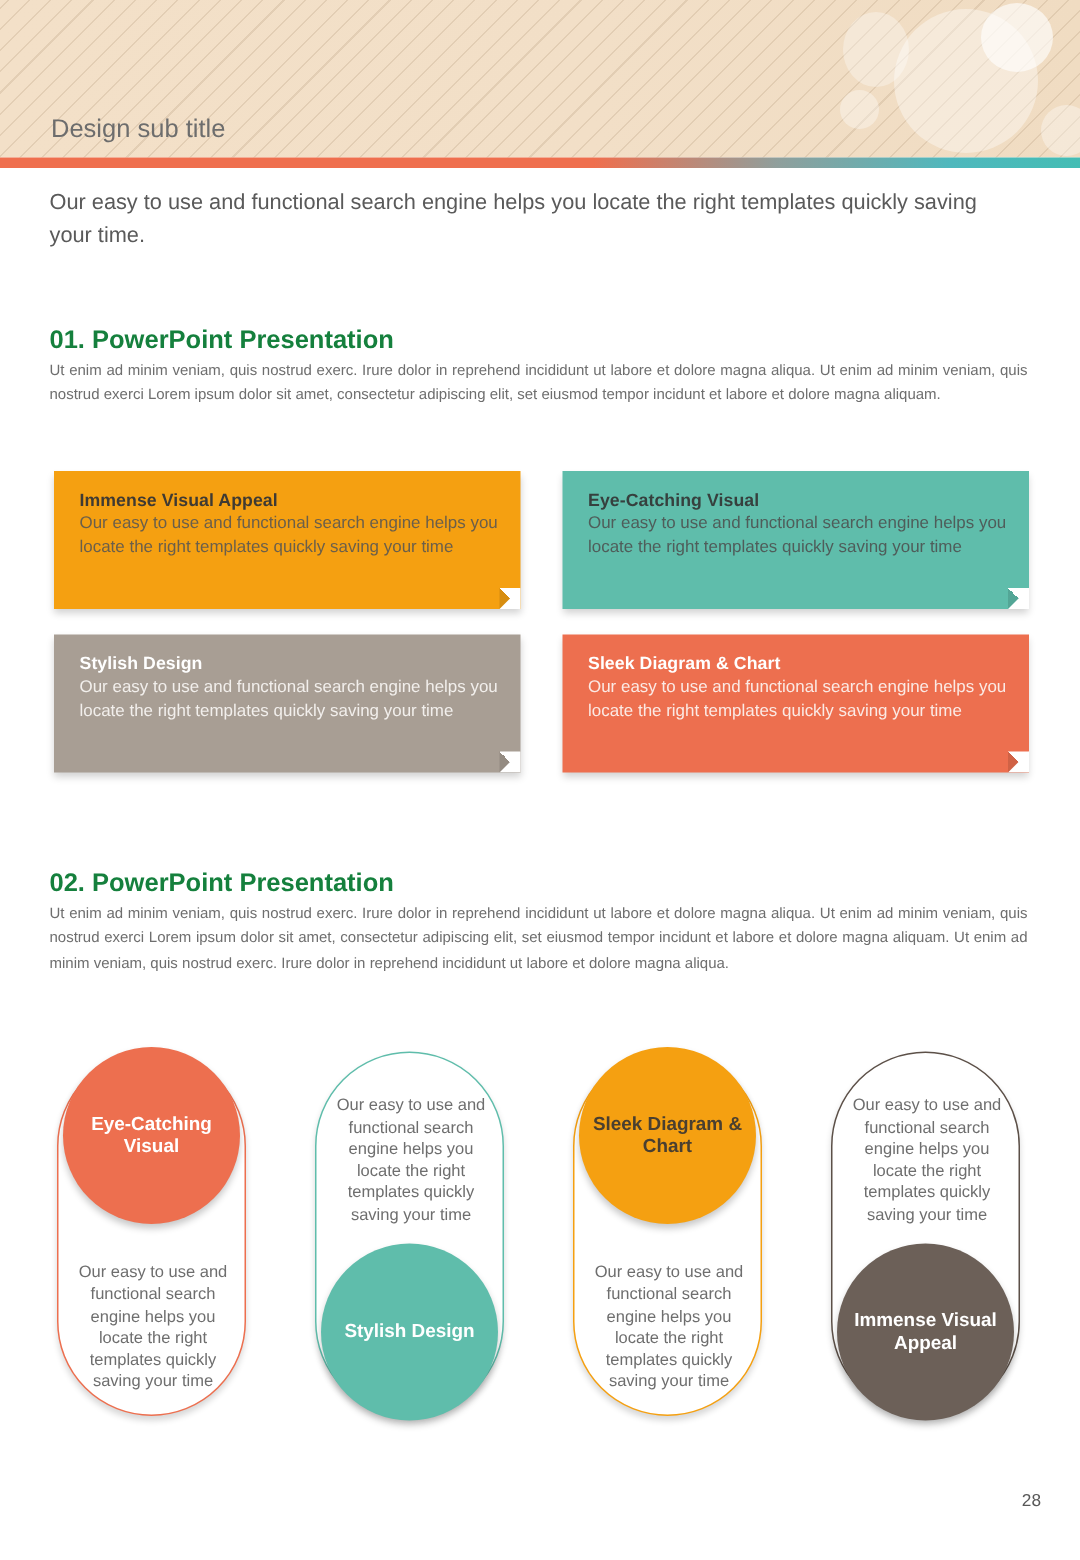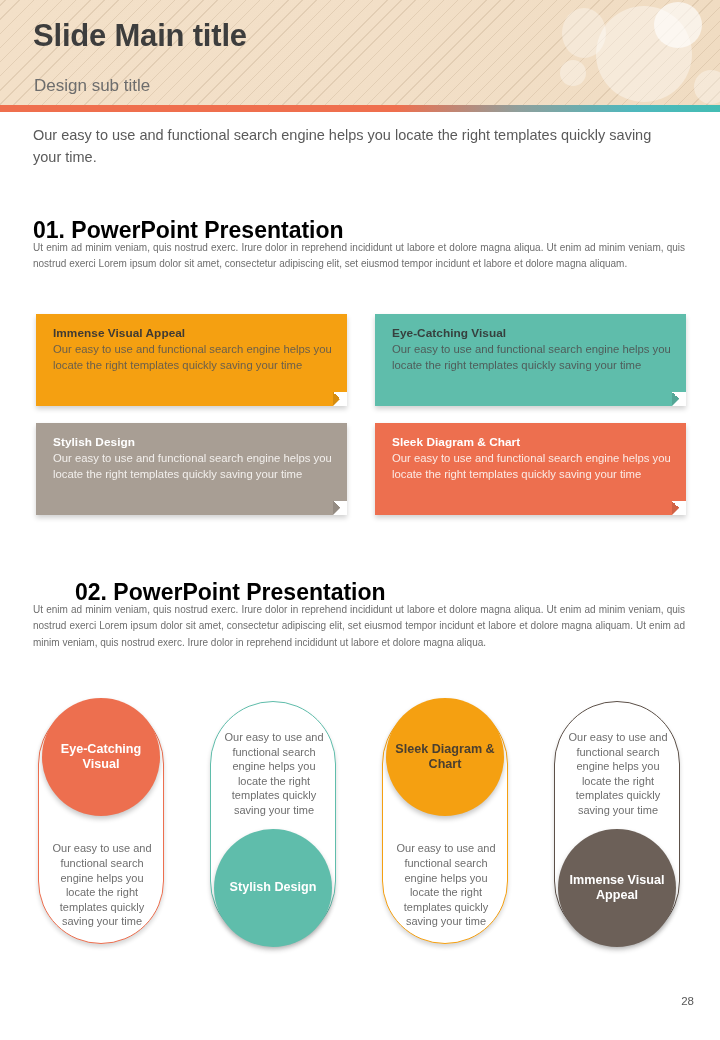--- a/index.html
+++ b/index.html
@@ -46,29 +46,29 @@
 
   
   .intro{
     position:absolute;left:33px;top:124px;width:625px;
     font-size:14.5px;line-height:22px;color:#5a5a5a;
   }
 
   
   .sec-head{
     position:absolute;left:33px;
-    font-size:23px;font-weight:bold;color:#000000;
+    font-size:17px;font-weight:bold;color:#15803d;
   }
   .sec-body{
     position:absolute;left:33px;width:652px;
     font-size:10px;line-height:16.3px;color:#6e6e6e;text-align:justify;
   }
   #sec1-head{top:217px;}
   #sec1-body{top:240px;}
-  #sec2-head{top:579px;margin-left:42px;}
+  #sec2-head{top:579px;}
   #sec2-body{top:602px;}
 
   
   .cards{position:absolute;left:36px;top:314px;width:650px;}
   .card{
     position:absolute;width:311px;height:92px;
     box-shadow:0 3px 5px rgba(0,0,0,0.18);
     overflow:hidden;
   }
   .card-inner{position:relative;padding:12px 14px 0 17px;}
@@ -149,21 +149,20 @@
 </style>
 </head>
 <body>
 
 <div class="header">
   <div class="bubble b1"></div>
   <div class="bubble b2"></div>
   <div class="bubble b3"></div>
   <div class="bubble b4"></div>
   <div class="bubble b5"></div>
-  <div class="slide-title">Slide Main title</div>
   <div class="slide-sub">Design sub title</div>
 </div>
 <div class="accent-bar"></div>
 
 <div class="intro">Our easy to use and functional search engine helps you locate the right templates quickly saving your time.</div>
 
 <div class="sec-head" id="sec1-head">01. PowerPoint Presentation</div>
 <div class="sec-body" id="sec1-body">Ut enim ad minim veniam, quis nostrud exerc. Irure dolor in reprehend incididunt ut labore et dolore magna aliqua. Ut enim ad minim veniam, quis nostrud exerci  Lorem ipsum dolor sit amet, consectetur adipiscing elit, set eiusmod tempor incidunt et labore et dolore magna aliquam.</div>
 
 <div class="cards">

